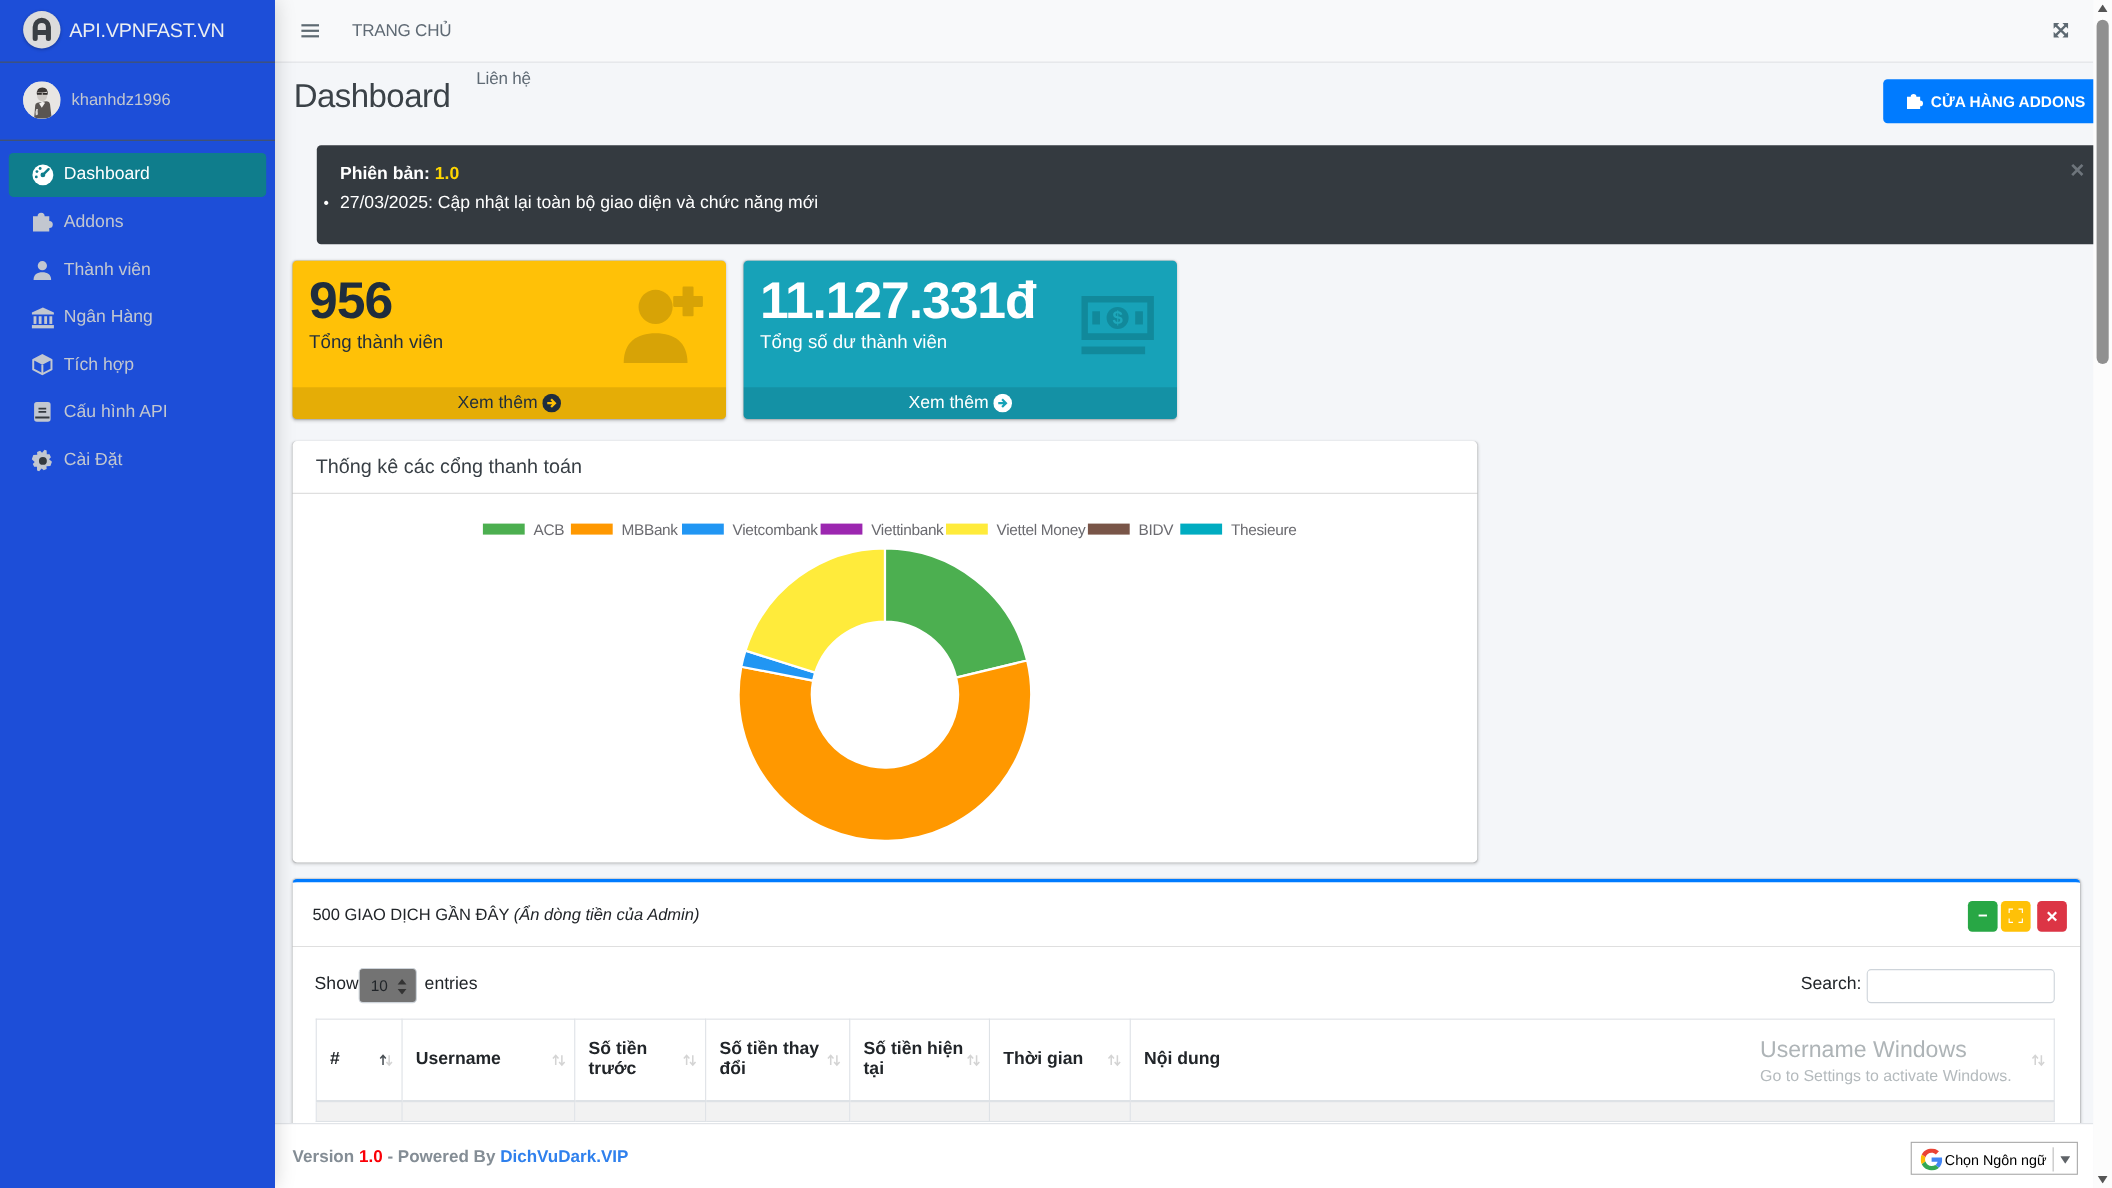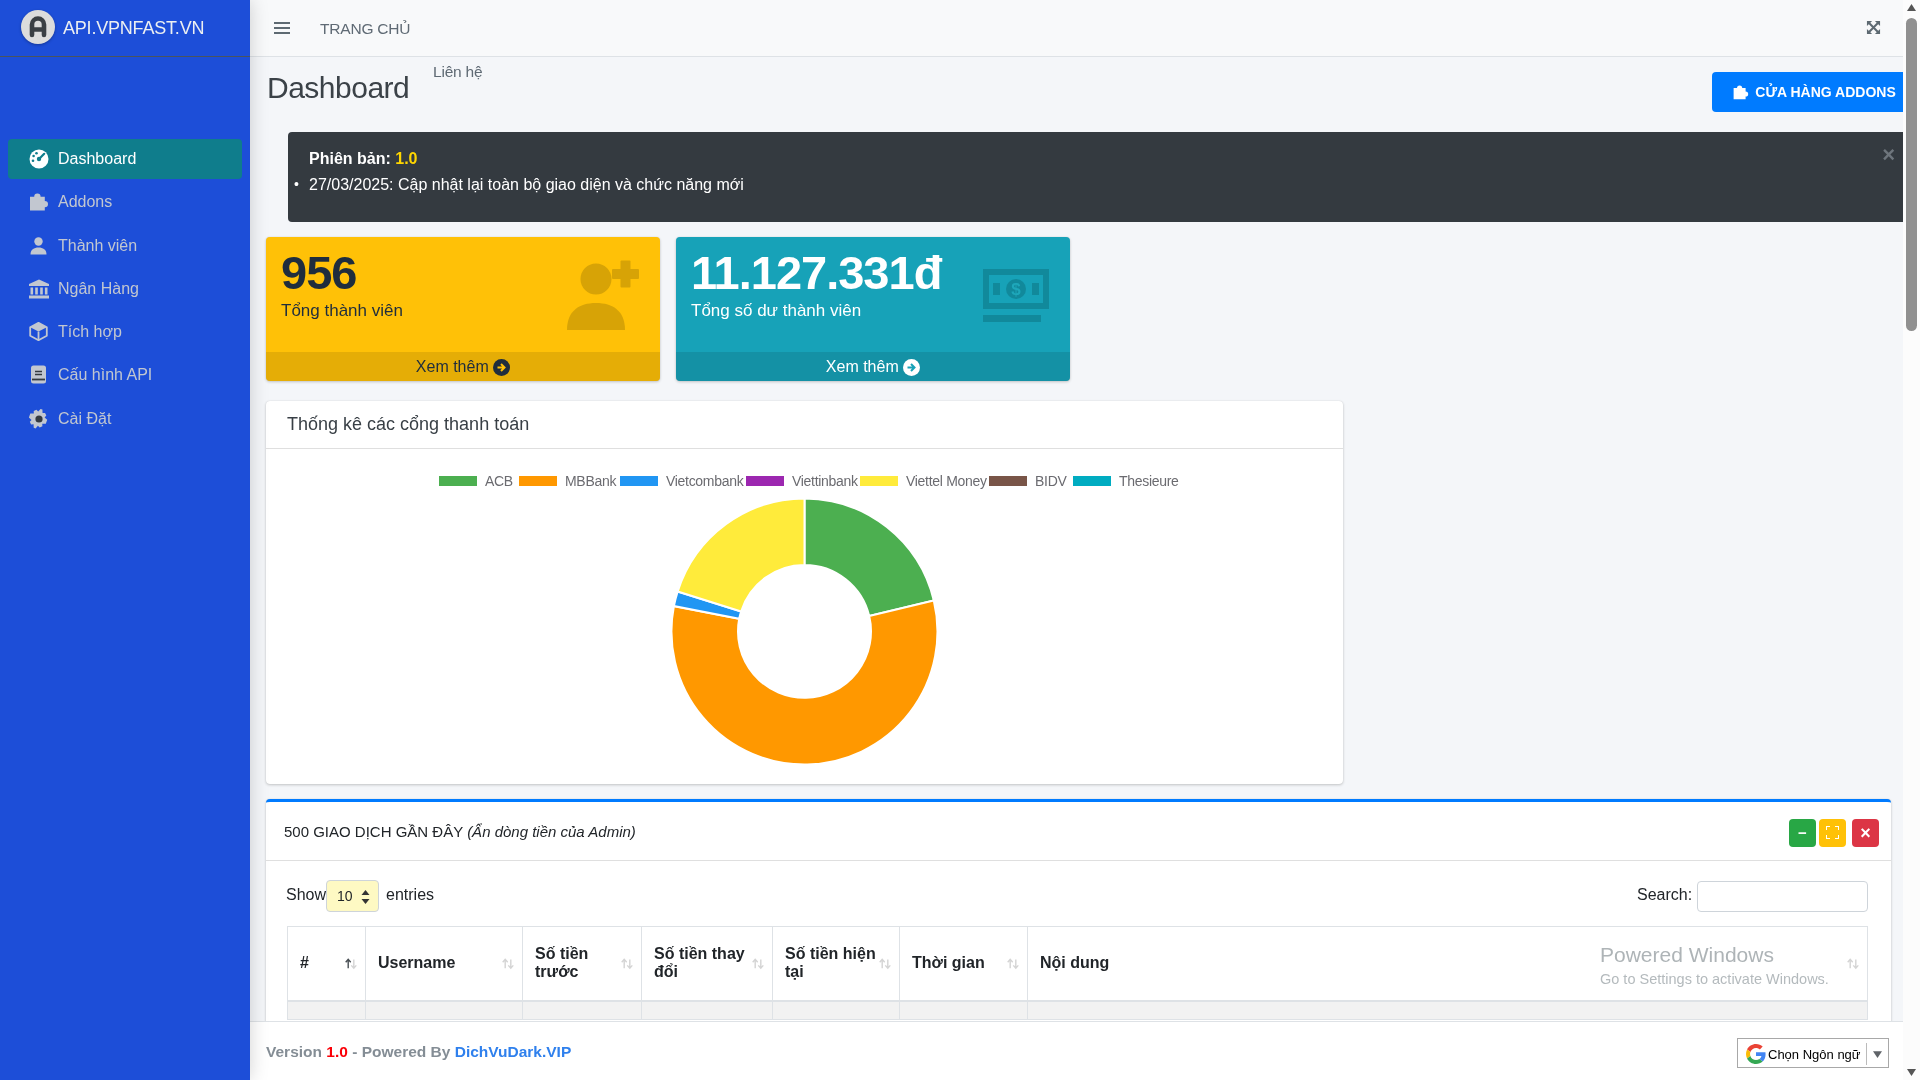--- a/index.html
+++ b/index.html
@@ -48,21 +48,21 @@
 
 .leg { position:absolute; top:473px; height:16px; z-index:6; font-size:14px; letter-spacing:-0.3px; color:#6b6b70; white-space:nowrap;}
 .leg .sw { display:inline-block; width:38px; height:10px; margin-right:8px; vertical-align:middle; position:relative; top:-1px;}
 
 #tcard { position:absolute; left:266px; top:799px; width:1625px; height:281px; background:#fff; border-radius:4px 4px 0 0; border-top:3px solid #007bff; box-shadow:0 0 1px rgba(0,0,0,.125), 0 1px 3px rgba(0,0,0,.2); z-index:5;}
 #tcard .hd { position:absolute; top:0; left:0; width:100%; height:59px; border-bottom:1px solid rgba(0,0,0,.125);}
 #tcard .hd .ttl { position:absolute; left:18px; top:21px; font-size:15px; color:#212529;}
 .cbtn { position:absolute; top:17px; width:27px; height:28px; border-radius:4px; color:#fff; text-align:center; line-height:28px; font-size:15px; font-weight:bold;}
 
 #showlbl { position:absolute; left:286px; top:886px; font-size:16px; color:#212529; z-index:6;}
-#showsel { position:absolute; left:326px; top:880px; width:53px; height:32px; border:1px solid #ced4da; border-radius:4px; background:#fef9c3; z-index:6; font-size:14px; color:#212529;}
+#showsel { position:absolute; left:326px; top:880px; width:53px; height:32px; border:1px solid #ced4da; border-radius:4px; background:#737373; z-index:6; font-size:14px; color:#212529;}
 #entrieslbl { position:absolute; left:386px; top:886px; font-size:16px; color:#212529; z-index:6;}
 #searchlbl { position:absolute; left:1637px; top:886px; font-size:16px; color:#212529; z-index:6;}
 #searchbox { position:absolute; left:1697px; top:881px; width:171px; height:31px; border:1px solid #ced4da; border-radius:4px; background:#fff; z-index:6;}
 
 #dtable { position:absolute; left:287px; top:926px; width:1581px; z-index:6; border-collapse:collapse; font-size:16px; color:#212529;}
 #dtable th { border:1px solid #dee2e6; border-bottom:2px solid #dee2e6; text-align:left; vertical-align:middle; padding:10px 22px 10px 12px; font-weight:bold; position:relative; height:74px;}
 #dtable td { border:1px solid #dee2e6; height:19px; background:#f2f2f2;}
 .sorticon { position:absolute; right:7px; top:50%; margin-top:-7px; width:14px; height:15px;}
 
 #footer { position:absolute; left:250px; top:1021px; width:1653px; height:59px; background:#fff; border-top:1px solid #dee2e6; z-index:10;}
@@ -80,20 +80,32 @@
 </style>
 </head>
 <body>
 
 <div id="sidebar">
   <div id="brand">
     <div class="logo"><svg width="34" height="34" viewBox="0 0 34 34">
           <path d="M11 25V14.5A6 6 0 0 1 17 8.5A6 6 0 0 1 23 14.5V25M11 19.5H23" fill="none" stroke="#3a3f44" stroke-width="4.6" stroke-linecap="round" stroke-linejoin="round"></path>
         </svg></div>
     <div class="btext">API.VPNFAST.VN</div>
+  </div>
+  <div id="userpanel">
+    <div class="av"><svg width="34" height="34" viewBox="0 0 34 34">
+          <rect width="34" height="34" fill="#e8e6e3"></rect>
+          <path d="M10 34 L11 22 Q11 20 13 19.5 L21 18 Q24 18 24.5 21 L26 34 Z" fill="#5a5552"></path>
+          <path d="M14.5 20 L17 24 L20 19.5 L17.5 18.5 Z" fill="#f2f0ee"></path>
+          <ellipse cx="17.3" cy="12.5" rx="4.6" ry="5.6" fill="#cdc9c4"></ellipse>
+          <path d="M12.5 12 Q12 5.5 17.5 5.5 Q23 5.5 22.3 12 L21.5 9.5 Q17.5 10.5 13.3 9.8 Z" fill="#3c3836"></path>
+          <path d="M12.6 11.3 H17 M17.8 11.3 H22.2" stroke="#2e2b29" stroke-width="1.6"></path>
+          <path d="M12 25 Q10.5 28 11.5 31 L13.5 30 Q12.8 27 13.5 25 Z" fill="#d8d5d1"></path>
+        </svg></div>
+    <div class="uname">khanhdz1996</div>
   </div>
   <div class="menu">
     <div class="mi active">
         <span class="ic"><svg width="22" height="22" viewBox="0 0 22 22">
             <circle cx="11" cy="11" r="9.5" fill="#fff"></circle>
             <circle cx="11" cy="11" r="2.2" fill="#0f7d8c"></circle>
             <path d="M11 11L16.2 5.8" stroke="#0f7d8c" stroke-width="2.2" stroke-linecap="round"></path>
             <circle cx="5.6" cy="8" r="1.3" fill="#0f7d8c"></circle>
             <circle cx="8.5" cy="5.2" r="1.3" fill="#0f7d8c"></circle>
             <circle cx="5" cy="12.8" r="1.3" fill="#0f7d8c"></circle>
@@ -287,21 +299,21 @@
         <td></td>
         <td></td>
         <td></td>
         <td></td>
         <td></td>
         <td></td>
       </tr>
 </tbody>
   </table>
 <div id="actwin">
-    <div class="l1">Powered Windows</div>
+    <div class="l1">Username Windows</div>
     <div class="l2">Go to Settings to activate Windows.</div>
   </div>
 
 <div id="footer">
   <div class="ver"><b>Version <span class="r">1.0</span> - Powered By <a>DichVuDark.VIP</a></b></div>
 </div>
 <div id="gtrans">
 <svg style="position:absolute; left:8px; top:5px;" width="20" height="20" viewBox="0 0 48 48">
       <path fill="#EA4335" d="M24 9.5c3.54 0 6.71 1.22 9.21 3.6l6.85-6.85C35.9 2.38 30.47 0 24 0 14.62 0 6.51 5.38 2.56 13.22l7.98 6.19C12.43 13.72 17.74 9.5 24 9.5z"></path>
       <path fill="#4285F4" d="M46.98 24.55c0-1.57-.15-3.09-.38-4.55H24v9.02h12.94c-.58 2.96-2.26 5.48-4.78 7.18l7.73 6c4.51-4.18 7.09-10.36 7.09-17.65z"></path>

